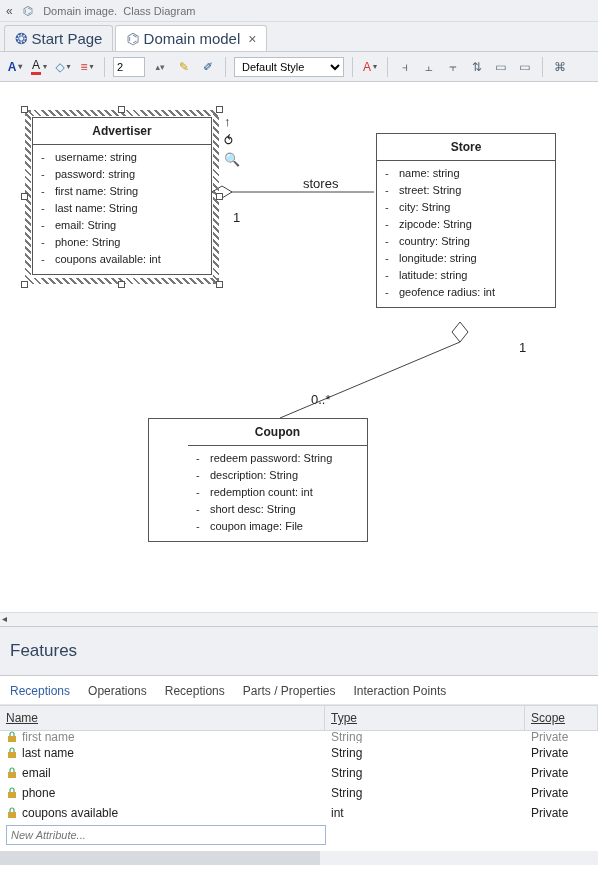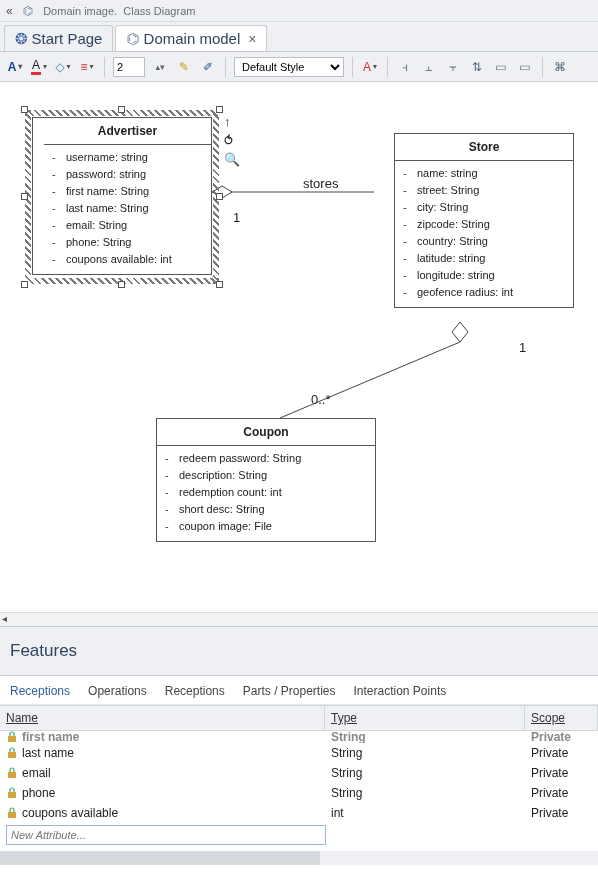--- a/index.html
+++ b/index.html
@@ -37,21 +37,21 @@
 .grid-head .col { padding:5px 6px; border-right:1px solid #d3d7dc;}
 .col-name { flex:0 0 325px;}
 .col-type { flex:0 0 200px;}
 .col-scope { flex:1;}
 .grid-body .row { display:flex; font-size:12px; color:#222; height:20px; align-items:center;}
 .grid-body .row .cell { padding:0 6px;}
 .grid-body .row .cell.col-name { flex:0 0 325px; display:flex; align-items:center; gap:4px;}
 .grid-body .row .cell.col-type { flex:0 0 200px;}
 .grid-body .row .cell.col-scope { flex:1;}
 .row.cut { height:12px; overflow:hidden; color:#888;}
-.row.cut .cell{ padding-top:0;font-weight:bold;}
+.row.cut .cell{ padding-top:0;}
 .new-attr { margin:2px 6px 6px 6px;}
 .new-attr input { width:320px; height:20px; border:1px solid #9fb7d6; font-style:italic; color:#888; padding:0 4px; font-size:11px;}
 .attr-icon { width:12px; height:12px; }
 .bottom-scroll { height:14px; background:#eef0f3;}
 .bottom-scroll .thumb { height:14px; width:320px; background:#d7dbe0;}
 .dropdown-caret::after{content:"▾"; font-size:8px; margin-left:2px; color:#555;}
 </style>
 </head>
 <body>
 
@@ -111,21 +111,21 @@
     <polygon points="460,240 468,250 460,260 452,250" fill="#fff" stroke="#444"></polygon>
     <line x1="460" y1="260" x2="280" y2="336" stroke="#444" stroke-width="1"></line>
   </svg>
 
   <div class="conn-label" style="left:262px; top:94px;">stores</div>
   <div class="conn-label" style="left:192px; top:128px;">1</div>
   <div class="conn-label" style="left:354px; top:116px;">0..1</div>
   <div class="conn-label" style="left:478px; top:258px;">1</div>
   <div class="conn-label" style="left:270px; top:310px;">0..*</div>
 
-  <div class="uml-class" id="cls-adv" style="left:32px; top:35px; width:180px;padding-left:11px;">
+  <div class="uml-class" id="cls-adv" style="left:32px; top:35px; width:180px;">
     <div class="head">Advertiser</div>
     <div class="body">
       <div class="attr">username: string</div>
       <div class="attr">password: string</div>
       <div class="attr">first name: String</div>
       <div class="attr">last name: String</div>
       <div class="attr">email: String</div>
       <div class="attr">phone: String</div>
       <div class="attr">coupons available: int</div>
     </div>
@@ -145,35 +145,35 @@
     <div class="handle" style="left:-4px;top:calc(50% - 4px);"></div>
     <div class="handle" style="right:-4px;top:calc(50% - 4px);"></div>
   </div>
 
   <div class="side-icons" style="left:224px; top:32px;">
     <span style="font-size:13px;">↑</span>
     <span style="font-size:13px;">⥀</span>
     <span style="font-size:13px;">🔍</span>
   </div>
 
-  <div class="uml-class" style="left:394px; top:51px; width:180px;">
+  <div class="uml-class" style="left:376px; top:51px; width:180px;">
     <div class="head">Store</div>
     <div class="body">
       <div class="attr">name: string</div>
       <div class="attr">street: String</div>
       <div class="attr">city: String</div>
       <div class="attr">zipcode: String</div>
       <div class="attr">country: String</div>
+      <div class="attr">longitude: string</div>
       <div class="attr">latitude: string</div>
-      <div class="attr">longitude: string</div>
       <div class="attr">geofence radius: int</div>
     </div>
   </div>
 
-  <div class="uml-class" style="left:156px; top:336px; width:220px;">
+  <div class="uml-class" style="left:148px; top:336px; width:220px;padding-left:39px;">
     <div class="head">Coupon</div>
     <div class="body">
       <div class="attr">redeem password: String</div>
       <div class="attr">description: String</div>
       <div class="attr">redemption count: int</div>
       <div class="attr">short desc: String</div>
       <div class="attr">coupon image: File</div>
     </div>
   </div>
 

